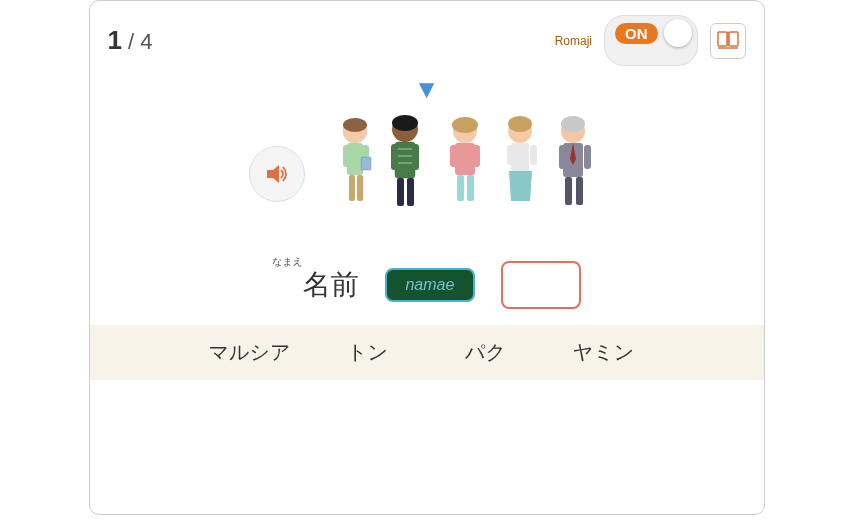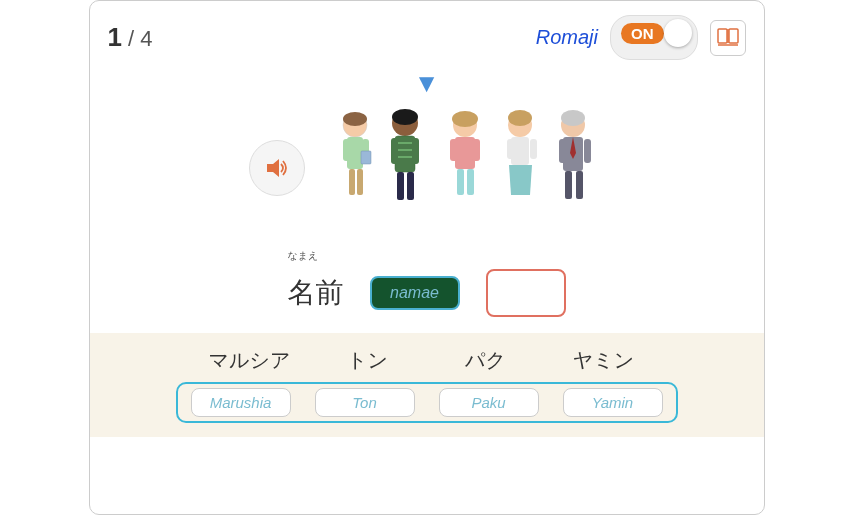--- a/index.html
+++ b/index.html
@@ -42,31 +42,31 @@
       font-weight: bold;
     }
 
     .header-right {
       display: flex;
       align-items: center;
       gap: 12px;
     }
 
     .romaji-label {
-      font-size: 20px;
-      color: #1d4ed8;
-      font-style: italic;
+      font-size: 12px;
+      color: #a16207;
     }
 
     .toggle-container {
       display: flex;
       align-items: center;
       background: #f0f0f0;
       border-radius: 20px;
-      padding: 3px 5px 12px 10px;
+      padding: 3px 5px 18px 10px;
+      gap: 6px;
       border: 1px solid #ddd;
     }
 
     .toggle-on-text {
       font-size: 15px;
       font-weight: bold;
       color: #fff;
       background: #e87722;
       border-radius: 14px;
       padding: 2px 10px;
@@ -333,21 +333,21 @@
             <rect x="251" y="68" width="7" height="28" rx="2" fill="#555568"></rect>
 
             <ellipse cx="248" cy="15" rx="12" ry="8" fill="#c8c8c8"></ellipse>
           </svg>
         </div>
 
       </div>
     </div>
 
     <div class="vocab-section">
-      <div style="display:flex; flex-direction:column; align-items:flex-start;">
+      <div style="display:flex; flex-direction:row; align-items:flex-start;">
         <span class="ruby-text">なまえ</span>
         <div class="answer-boxes">
           <span class="kanji-text">名前</span>
           <div class="romaji-box">namae</div>
           <div class="blank-box"></div>
         </div>
       </div>
     </div>
 
   </div>
@@ -362,29 +362,15 @@
         <span class="kana-label">トン</span>
       </div>
       <div class="choice-item">
         <span class="kana-label">パク</span>
       </div>
       <div class="choice-item">
         <span class="kana-label">ヤミン</span>
       </div>
     </div>
 
-    <div class="choices-row-romaji">
-      <div class="choice-item">
-        <div class="romaji-choice">Marushia</div>
-      </div>
-      <div class="choice-item">
-        <div class="romaji-choice">Ton</div>
-      </div>
-      <div class="choice-item">
-        <div class="romaji-choice">Paku</div>
-      </div>
-      <div class="choice-item">
-        <div class="romaji-choice">Yamin</div>
-      </div>
-    </div>
   </div>
 
 </div>
 
 </body></html>

